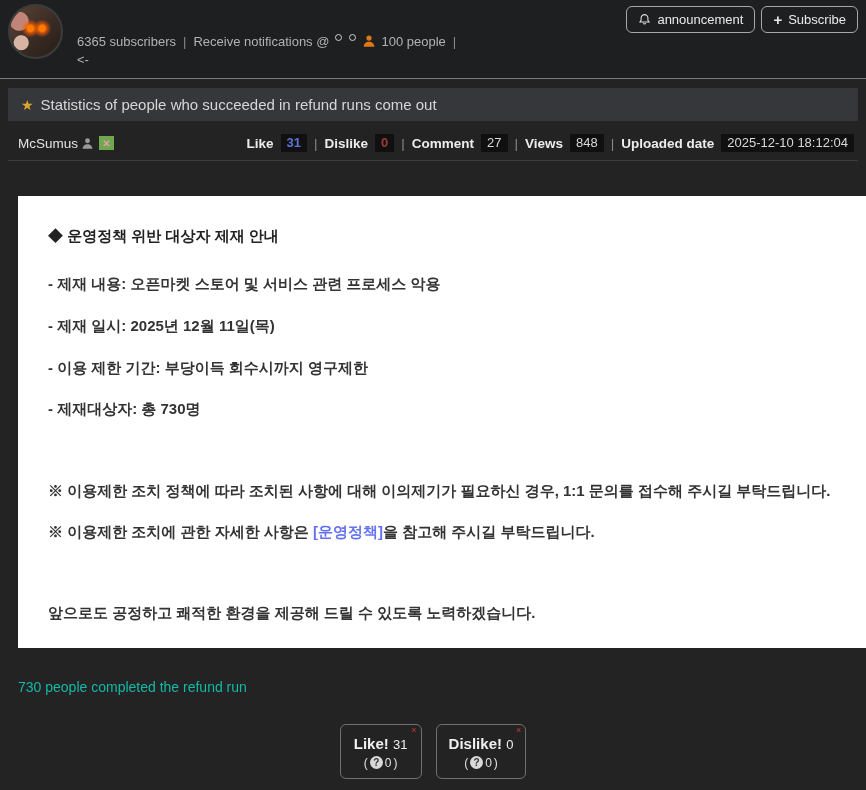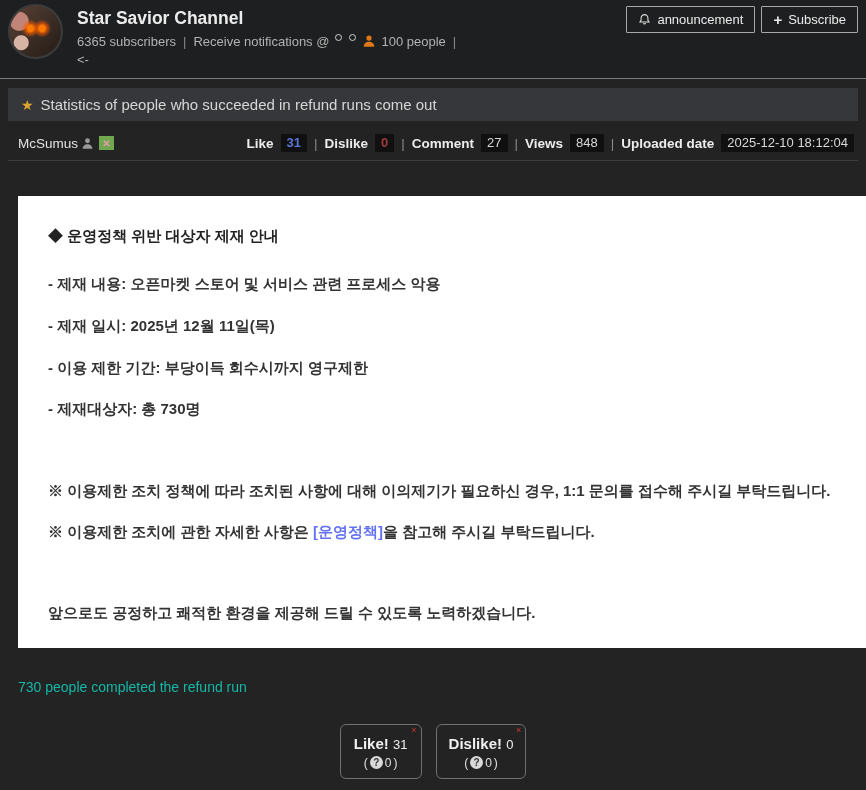--- a/index.html
+++ b/index.html
@@ -32,21 +32,21 @@
     display:inline-block; width:7px; height:7px; border:1px solid #cfcfcf;
     border-radius:50%; margin:0 1px 6px 1px;
   }
   .person-svg { display:inline-block; vertical-align:-2px; }
   .channel-arrow { position:absolute; left:77px; top:52px; font-size:13px; color:#b2b2b2; }
 
   .hdr-buttons { position:absolute; right:8px; top:6px; display:flex; gap:6px; }
   .hdr-btn {
     display:inline-flex; align-items:center; gap:6px; height:27px;
     border:1px solid #a8a8a8; background:transparent; color:#eaeaea;
-    font-size:13px; padding:0 11px; border-radius:1px; cursor:pointer;
+    font-size:13px; padding:0 11px; border-radius:6px; cursor:pointer;
     font-family:"Liberation Sans", sans-serif;
   }
   .plus-glyph { font-size:15px; font-weight:bold; }
 
   
   .title-bar {
     position:absolute; left:8px; right:8px; top:88px; height:33px;
     background:#36373a; display:flex; align-items:center; padding-left:13px;
     font-size:15px; color:#d6d6d6;
   }
@@ -118,21 +118,20 @@
     line-height:9px;
   }
 </style>
 </head>
 <body>
 
 <div class="page">
 
   <div class="header">
     <div class="avatar"></div>
-    <div class="channel-title">Star Savior Channel</div>
     <div class="channel-sub">
       <span>6365 subscribers</span>
       <span class="sep">|</span>
       <span>Receive notifications @</span>
       <span class="mini-circle"></span>
       <span class="mini-circle"></span>
       <svg class="person-svg" width="14" height="14" viewBox="0 0 16 16">
           <circle cx="8" cy="4.6" r="3" fill="#e07818"></circle>
           <path d="M2 14.5c0-3.4 2.7-5.6 6-5.6s6 2.2 6 5.6z" fill="#e07818"></path>
         </svg>

